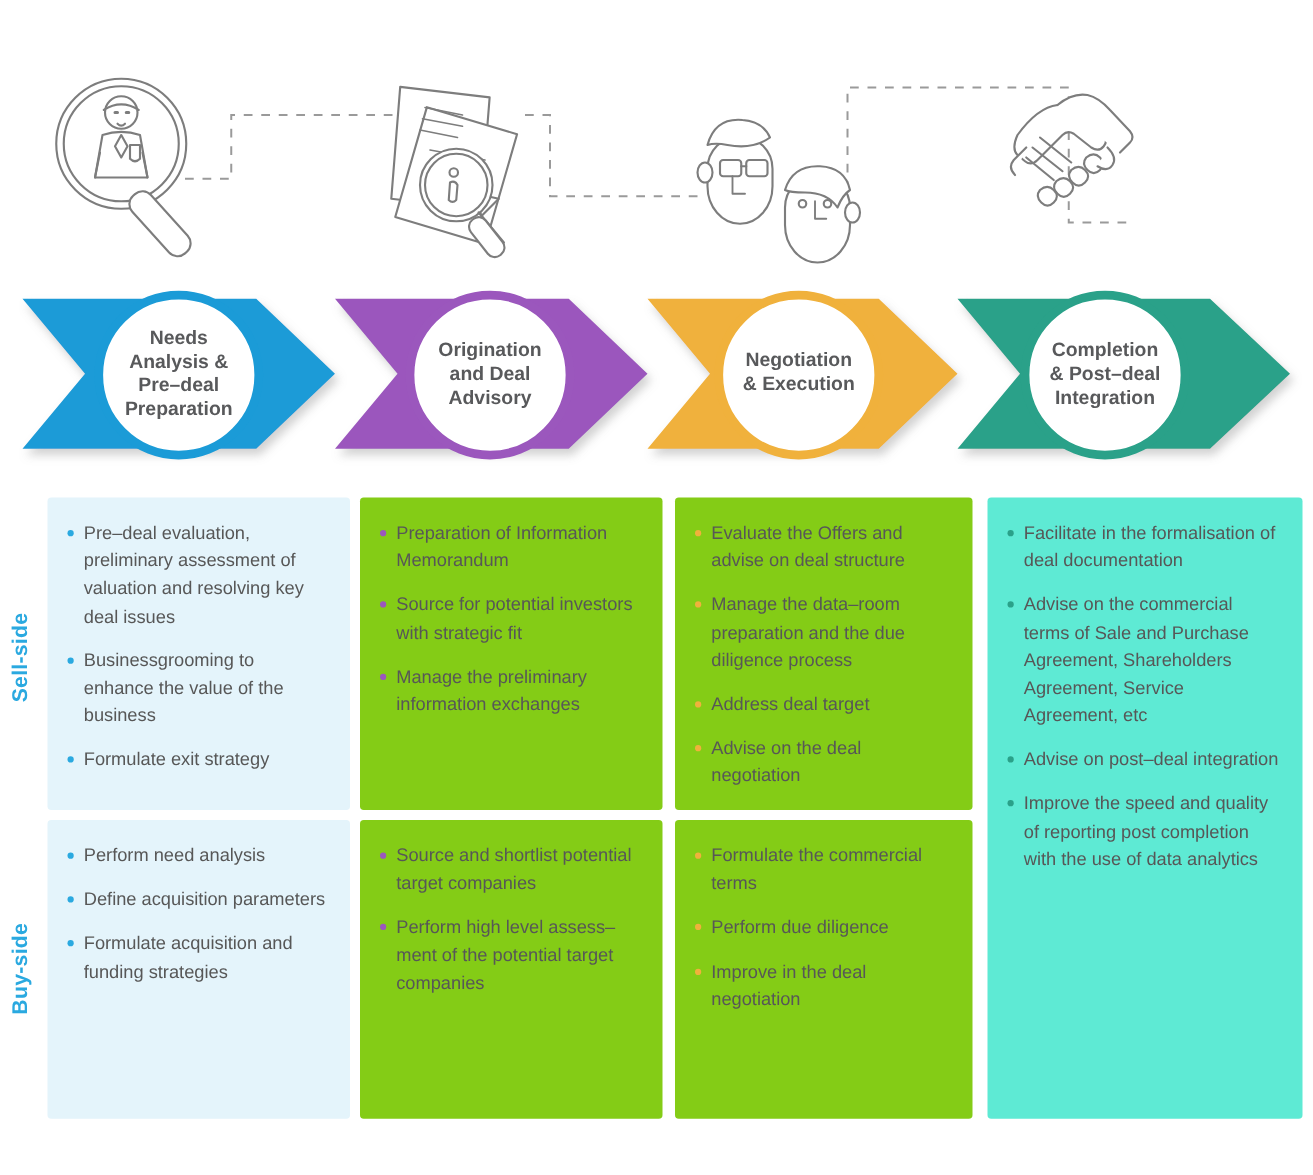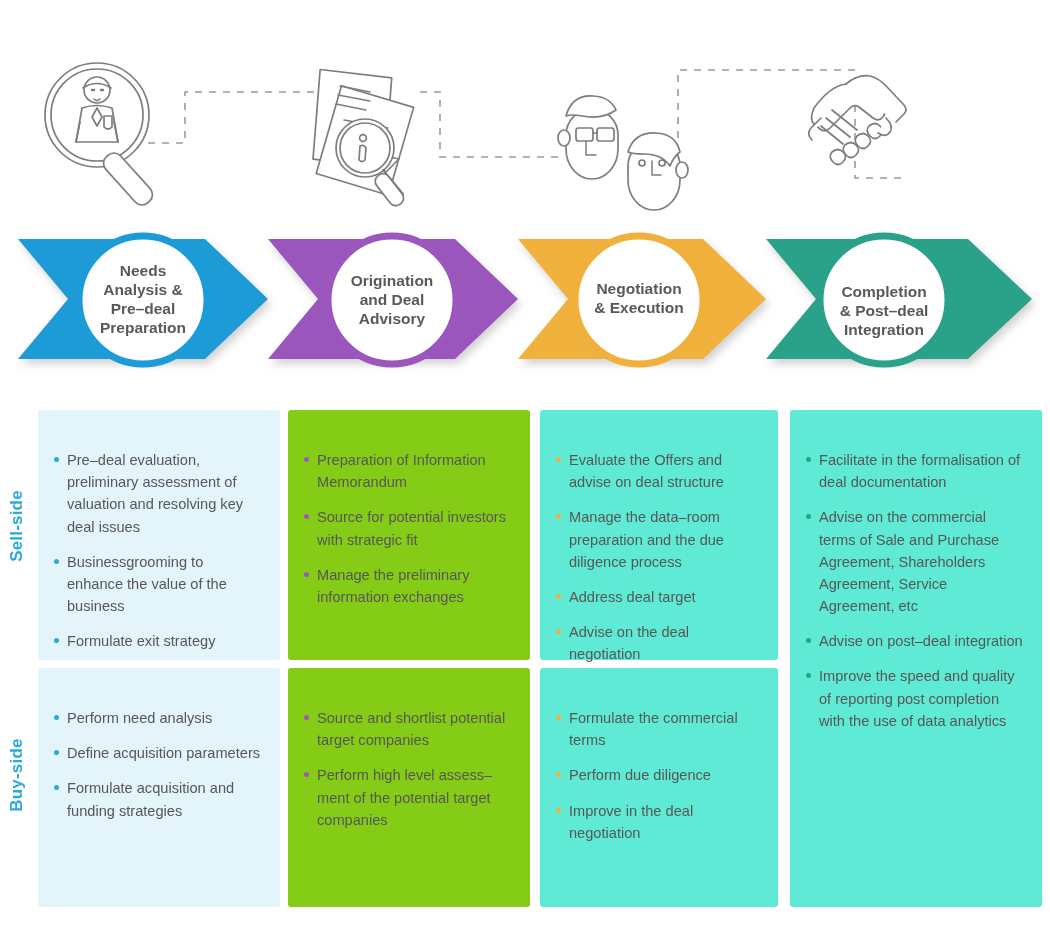--- a/index.html
+++ b/index.html
@@ -35,38 +35,37 @@
     font-size:17px;font-weight:700;letter-spacing:.2px;
     color:#2aa9e0;
   }
   #rail-sell{top:398px;height:255px;}
   #rail-buy{top:655px;height:240px;}
 
   
   .grid{position:absolute;left:38px;top:398px;width:1004px;height:497px;}
   .card{
     position:absolute;border-radius:3px;box-sizing:border-box;
-    padding:39px 18px 14px 14px;
-    margin-top:12px;
+    padding:18px 18px 14px 14px;
   }
   .card ul{list-style:none;margin:0;padding:0;}
   .card li{
     position:relative;padding-left:15px;margin-bottom:13px;
     font-size:14.6px;line-height:1.52;color:#575757;
   }
   .card li:last-child{margin-bottom:0;}
   .card li::before{
     content:"";position:absolute;left:2px;top:8px;
     width:5px;height:5px;border-radius:50%;
   }
 
   
   .c1{background:#e4f4fb;} .c1 li::before{background:#2aa9e0;}
   .c2{background:#84cc16;} .c2 li::before{background:#9b57bd;}
-  .c3{background:#5eead4;} .c3 li::before{background:#f0b13c;}
+  .c3{background:#84cc16;} .c3 li::before{background:#f0b13c;}
   .c4{background:#5eead4;} .c4 li::before{background:#2aa189;}
 
   .col1{left:0;width:242px;}
   .col2{left:250px;width:242px;}
   .col3{left:502px;width:238px;}
   .col4{left:752px;width:252px;}
 
   .rowA{top:0;height:250px;}
   .rowB{top:258px;height:239px;}
   .rowFull{top:0;height:497px;}
@@ -194,21 +193,21 @@
       </div>
     <div class="stagelabel" id="lbl2" style="left:327px;top:50px;">
         <div>Origination</div>
         <div>and Deal</div>
         <div>Advisory</div>
       </div>
     <div class="stagelabel" id="lbl3" style="left:574px;top:58px;">
         <div>Negotiation</div>
         <div>&amp; Execution</div>
       </div>
-    <div class="stagelabel" id="lbl4" style="left:819px;top:50px;margin-top:11px;">
+    <div class="stagelabel" id="lbl4" style="left:819px;top:50px;">
         <div>Completion</div>
         <div>&amp; Post–deal</div>
         <div>Integration</div>
       </div>
   </div>
 
   <div class="siderail" id="rail-sell">
     <span>Sell-side</span>
   </div>
   <div class="siderail" id="rail-buy">

